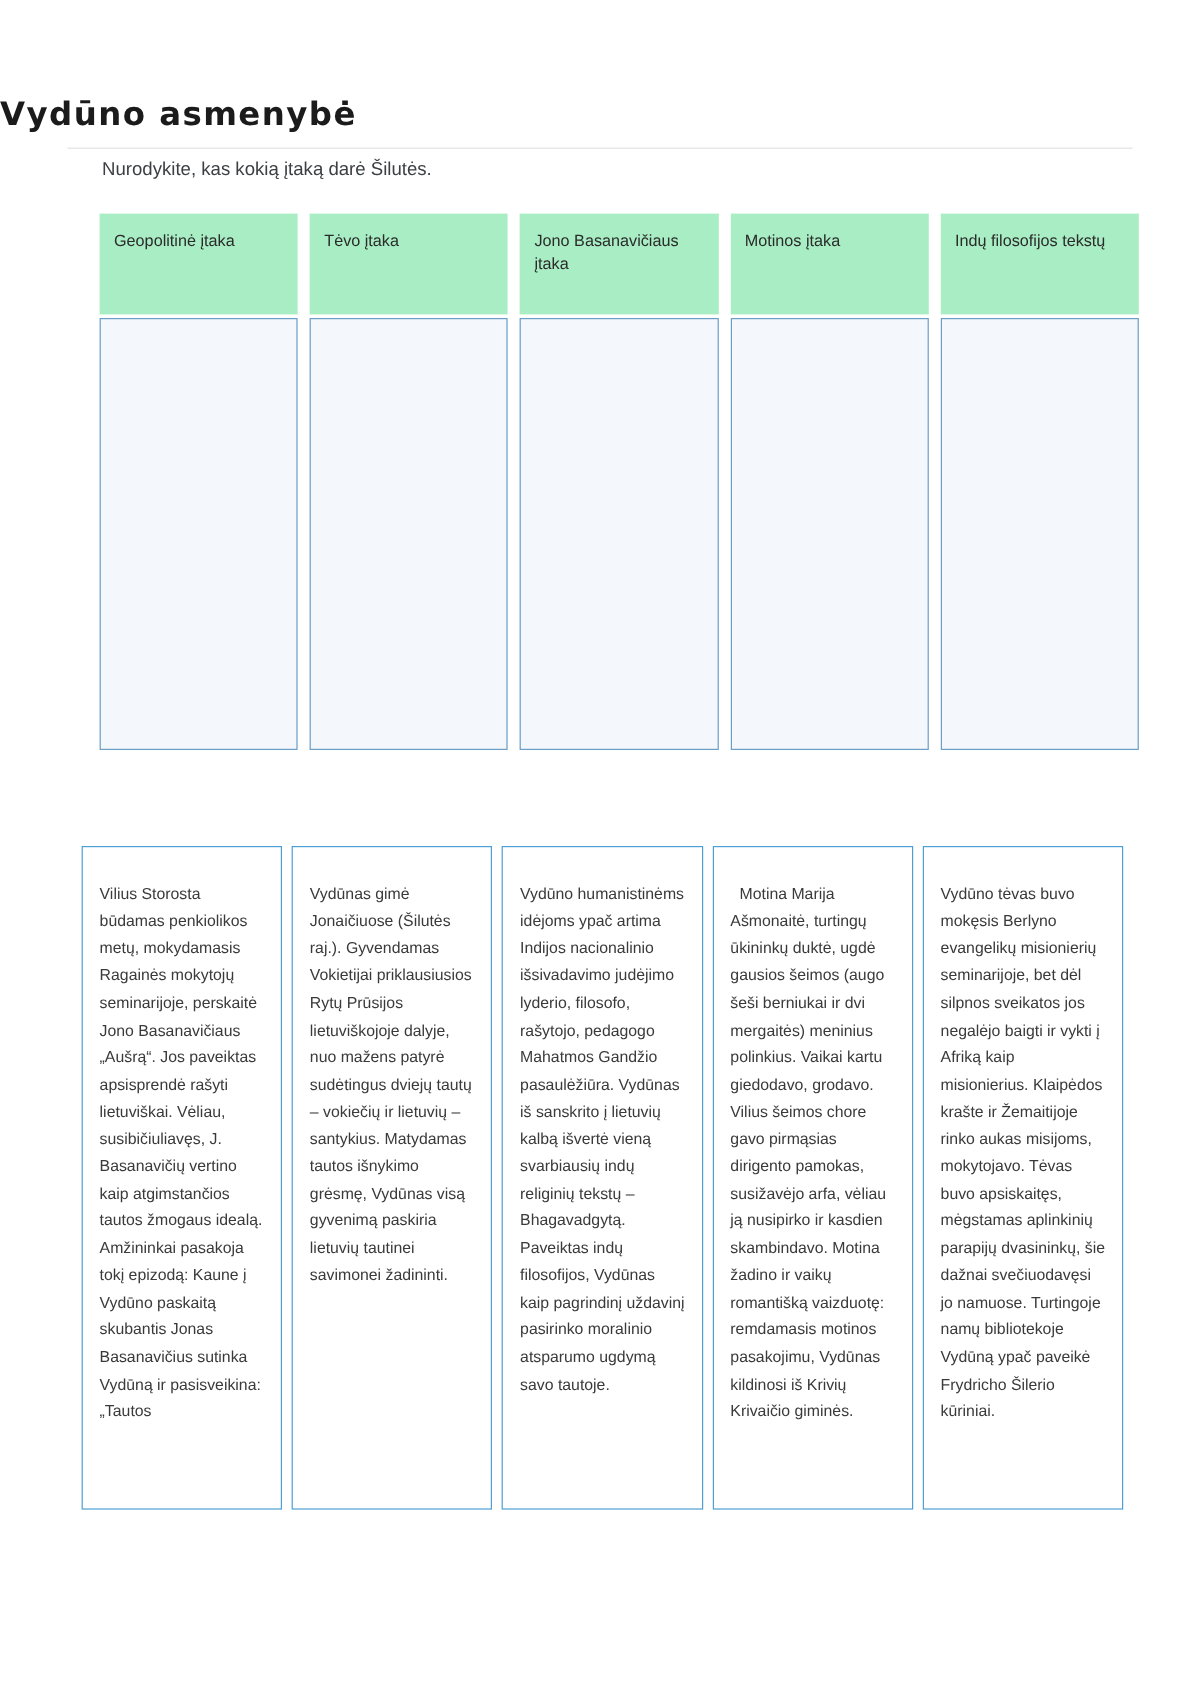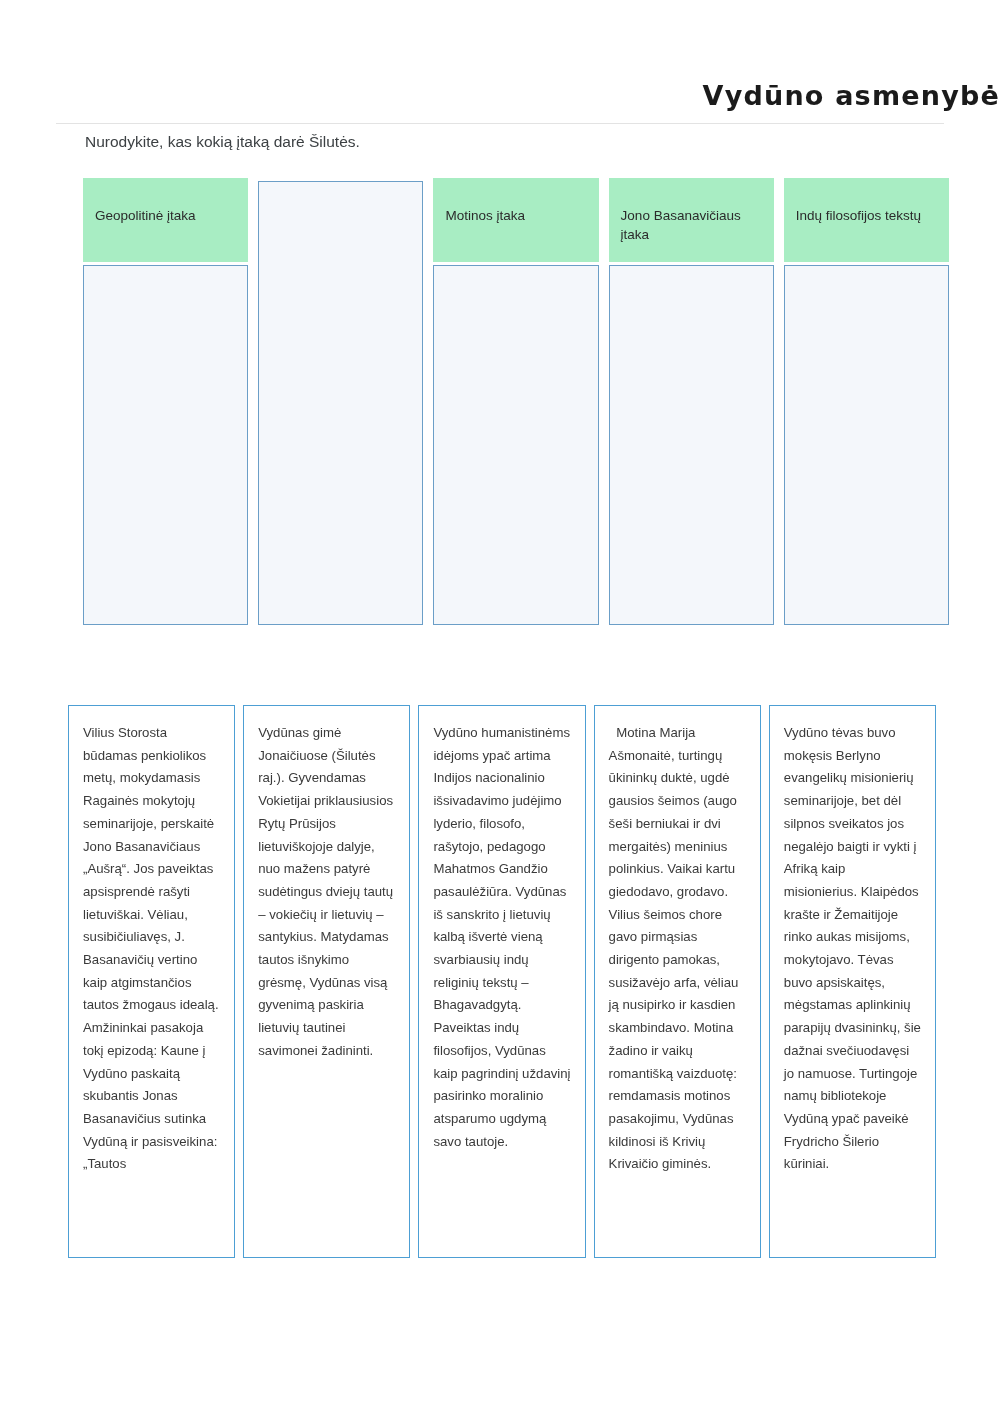--- a/index.html
+++ b/index.html
@@ -20,21 +20,21 @@
     height: 1413px;
     background: #ffffff;
   }
 
   
   .title-wrap {
     position: absolute;
     left: 0;
     top: 62px;
     width: 1000px;
-    text-align: right;
+    text-align: left;
   }
   .doc-title {
     display: inline-block;
     font-family: "DejaVu Sans", sans-serif;
     font-size: 27px;
     font-weight: 700;
     letter-spacing: 1.2px;
     color: #1b1b1b;
   }
 
@@ -70,21 +70,21 @@
     gap: 10px;
   }
   .col {
     flex: 1 1 0;
     display: flex;
     flex-direction: column;
   }
   .hdr {
     height: 84px;
     background: #a8edc3;
-    padding: 28px 12px 8px 12px;
+    padding: 13px 12px 8px 12px;
     font-size: 13.5px;
     color: #2b2b2b;
     line-height: 1.42;
   }
   .answer-box {
     flex: 1 1 auto;
     margin-top: 3px;
     border: 1.6px solid #6b9ec7;
     background: #f4f7fb;
   }
@@ -105,20 +105,21 @@
     background: #ffffff;
     padding: 16px 14px 10px 14px;
     overflow: hidden;
   }
   .info-text {
     font-size: 13.2px;
     line-height: 1.72;
     color: #3a3a3a;
     white-space: pre-wrap;
     word-wrap: break-word;
+    margin-top: 12px;
   }
   .info-box.indent .info-text { text-indent: 4px; }
 </style>
 </head>
 <body>
 
 <div class="page">
 
   <div class="title-wrap">
     <h1 class="doc-title">Vydūno asmenybė</h1>
@@ -129,30 +130,31 @@
   <div class="instruction">Nurodykite, kas kokią įtaką darė Šilutės.</div>
 
   <div class="top-grid">
 
     <div class="col">
       <div class="hdr">Geopolitinė įtaka</div>
       <div class="answer-box"></div>
     </div>
 
     <div class="col">
+      <div class="hdr">Tėvo įtaka</div>
+      <div class="answer-box"></div>
+    </div>
+
+    <div class="col">
+      <div class="hdr">Jono Basanavičiaus įtaka</div>
       <div class="answer-box"></div>
     </div>
 
     <div class="col">
       <div class="hdr">Motinos įtaka</div>
-      <div class="answer-box"></div>
-    </div>
-
-    <div class="col">
-      <div class="hdr">Jono Basanavičiaus įtaka</div>
       <div class="answer-box"></div>
     </div>
 
     <div class="col">
       <div class="hdr">Indų filosofijos tekstų</div>
       <div class="answer-box"></div>
     </div>
 
   </div>
 

